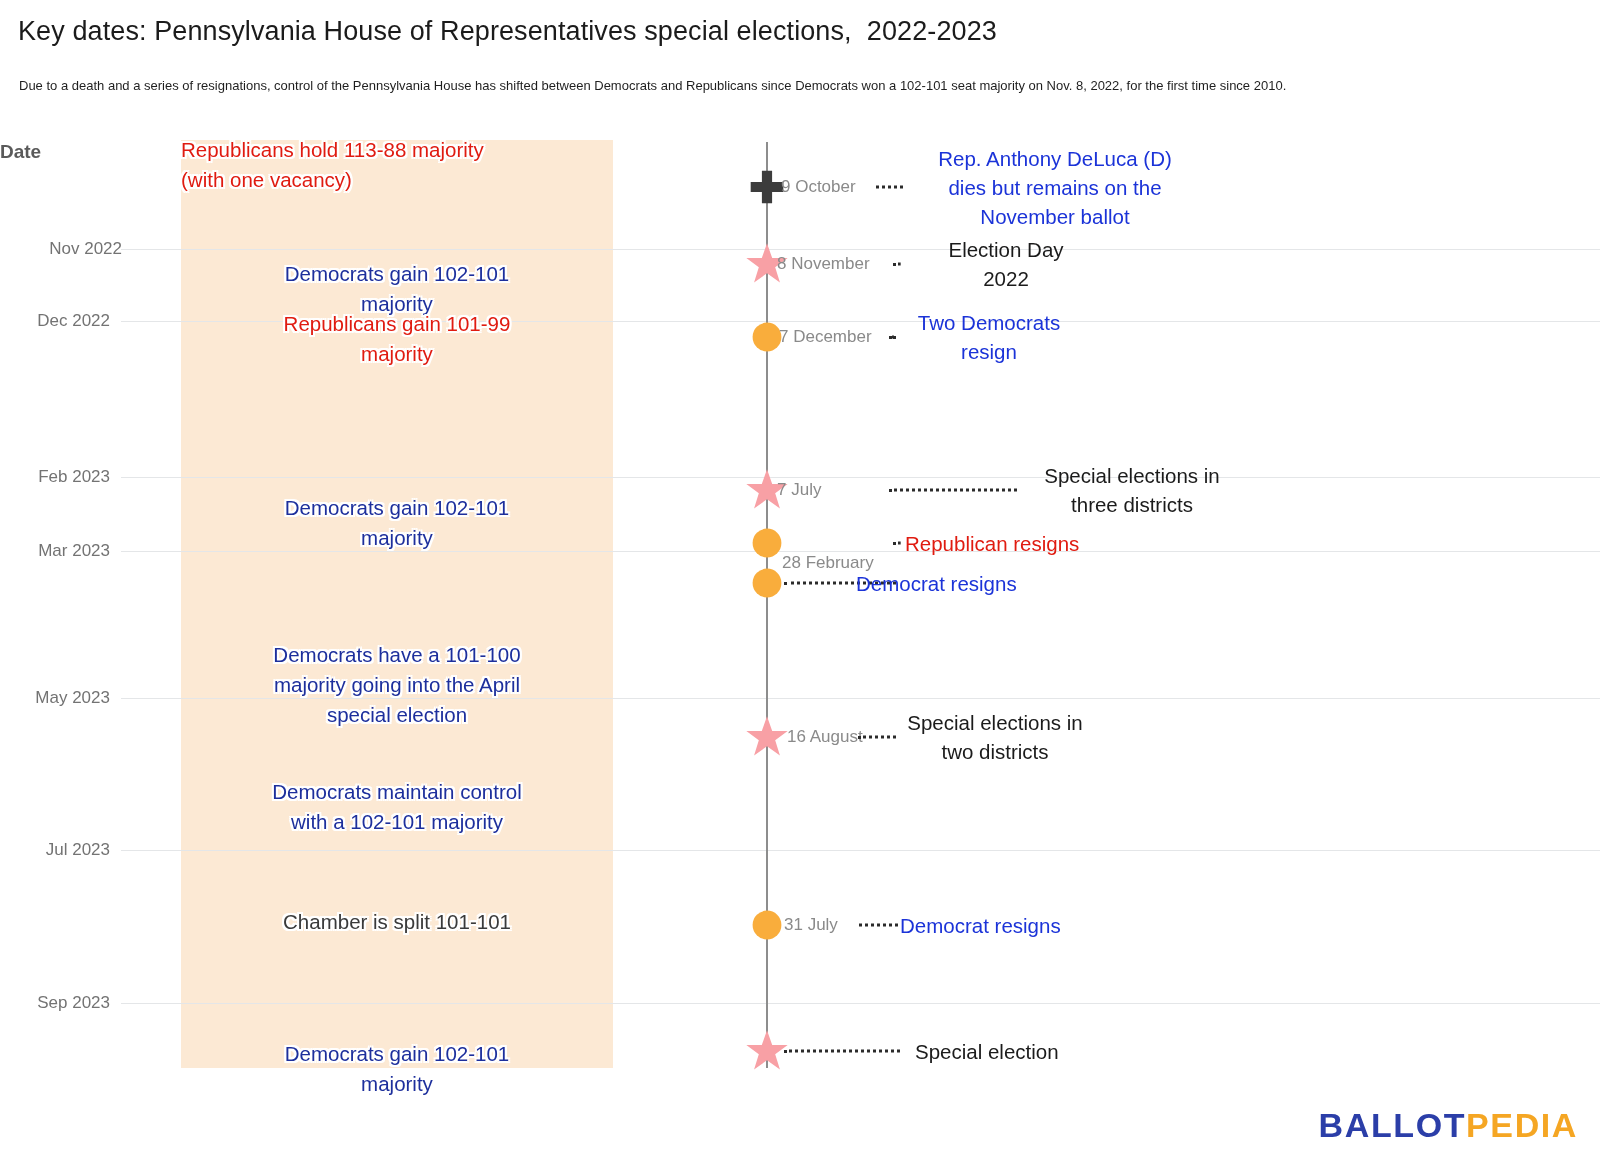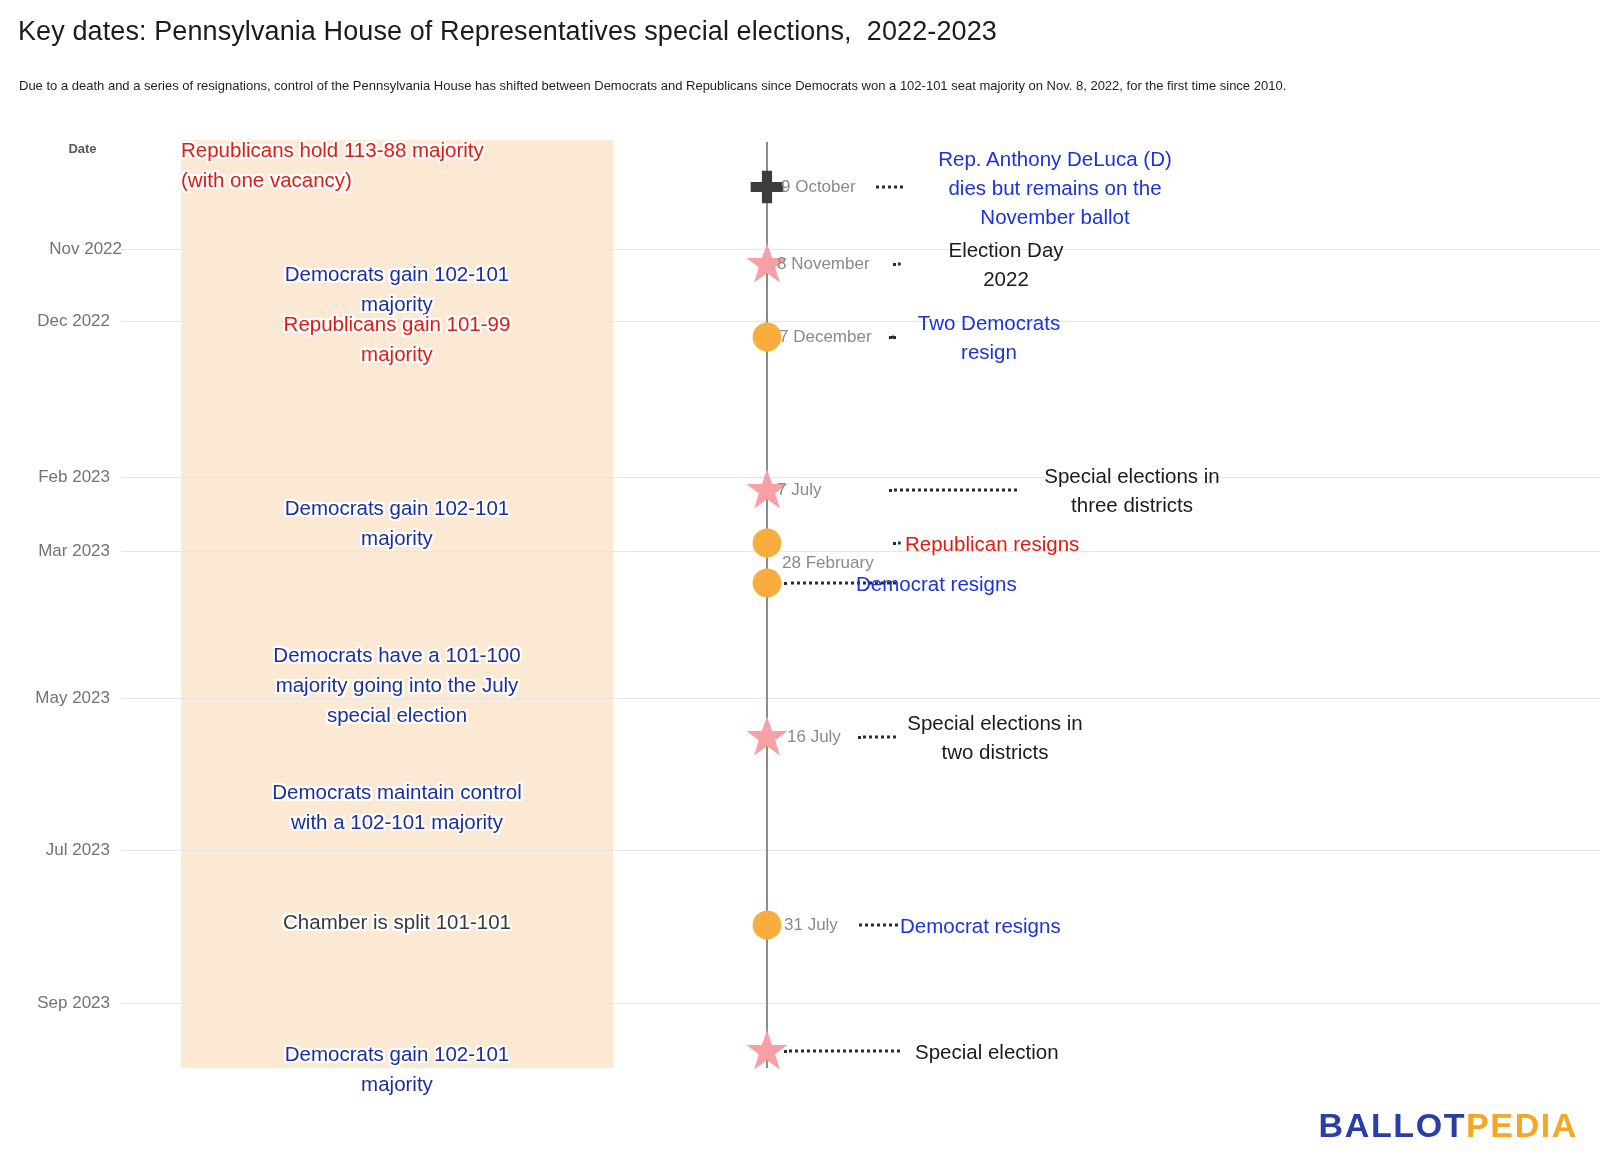--- a/index.html
+++ b/index.html
@@ -72,23 +72,23 @@
     text-align: right;
     font-size: 17px;
     color: #737373;
     transform: translateY(-50%);
   }
 
   #date-header {
     position: absolute;
     left: 0;
     width: 165px;
-    text-align: center;
+    text-align: left;
     top: 21px;
-    font-size: 13px;
+    font-size: 19px;
     font-weight: bold;
     color: #5a5a5a;
   }
 
   
   #timeline-axis {
     position: absolute;
     left: 766px;
     top: 22px;
     width: 2px;
@@ -203,21 +203,21 @@
   <div id="status-notes">
       <div class="status-note rep" style="top: 45px; text-align: left;">Republicans hold 113-88 majority
 (with one vacancy)</div>
       <div class="status-note dem" style="top: 145px;">Democrats gain 102-101
 majority</div>
       <div class="status-note rep" style="top: 219px;">Republicans gain 101-99
 majority</div>
       <div class="status-note dem" style="top: 379px;">Democrats gain 102-101
 majority</div>
       <div class="status-note dem" style="top: 541px;">Democrats have a 101-100
-majority going into the July
+majority going into the April
 special election</div>
       <div class="status-note dem" style="top: 663px;">Democrats maintain control
 with a 102-101 majority</div>
       <div class="status-note tie" style="top: 802px;">Chamber is split 101-101</div>
       <div class="status-note dem" style="top: 925px;">Democrats gain 102-101
 majority</div>
     </div>
   <div id="events">
       <div class="marker" style="left: 767px; top: 67px;">
         <svg width="34" height="34" viewBox="0 0 100 100">
@@ -269,21 +269,21 @@
           <circle fill="#f9ad3c" cx="50" cy="50" r="48"></circle>
         </svg>
       </div>
       <div class="leader" style="left: 784px; width: 112px; top: 463px;"></div>
       <div class="event-note ev-blue" style="left: 856px; width: 192px; top: 463px; text-align: left;">Democrat resigns</div>
       <div class="marker" style="left: 767px; top: 617px;">
         <svg width="44" height="44" viewBox="0 0 100 100">
           <polygon fill="#f8a0a5" points="50,3 61.8,36.5 97,36.5 68.6,57.5 79.4,92 50,71 20.6,92 31.4,57.5 3,36.5 38.2,36.5"></polygon>
         </svg>
       </div>
-      <div class="date-label" style="left: 787px; top: 617px;">16 July</div>
+      <div class="date-label" style="left: 787px; top: 617px;">16 August</div>
       <div class="leader" style="left: 858px; width: 38px; top: 617px;"></div>
       <div class="event-note ev-black" style="left: 882px; width: 226px; top: 617px; text-align: center;">Special elections in
 two districts</div>
       <div class="marker" style="left: 767px; top: 805px;">
         <svg width="30" height="30" viewBox="0 0 100 100">
           <circle fill="#f9ad3c" cx="50" cy="50" r="48"></circle>
         </svg>
       </div>
       <div class="date-label" style="left: 784px; top: 805px;">31 July</div>
       <div class="leader" style="left: 859px; width: 39px; top: 805px;"></div>

